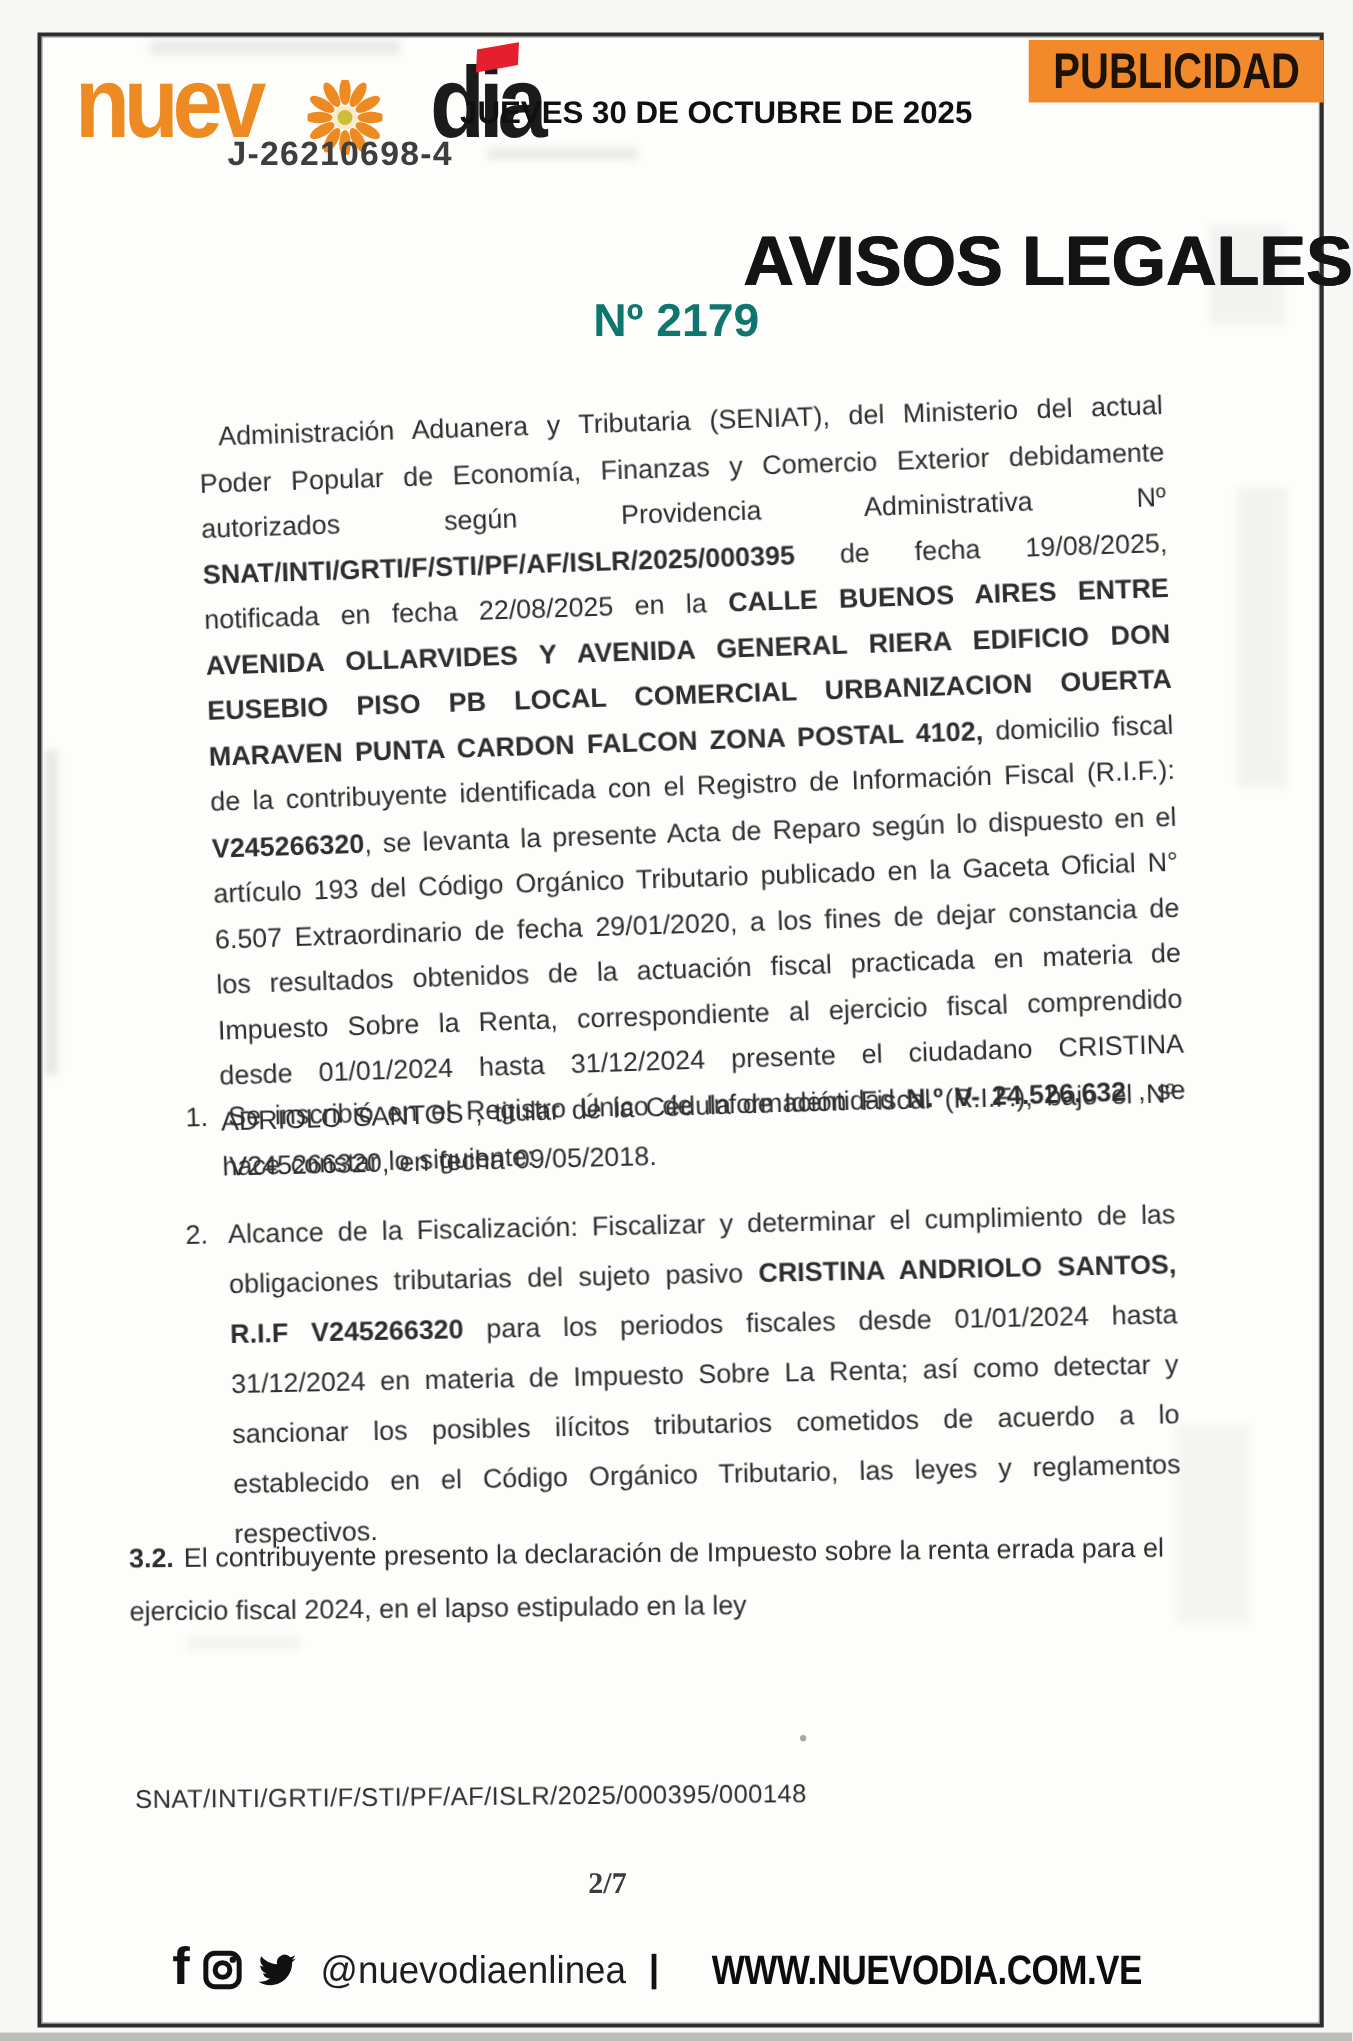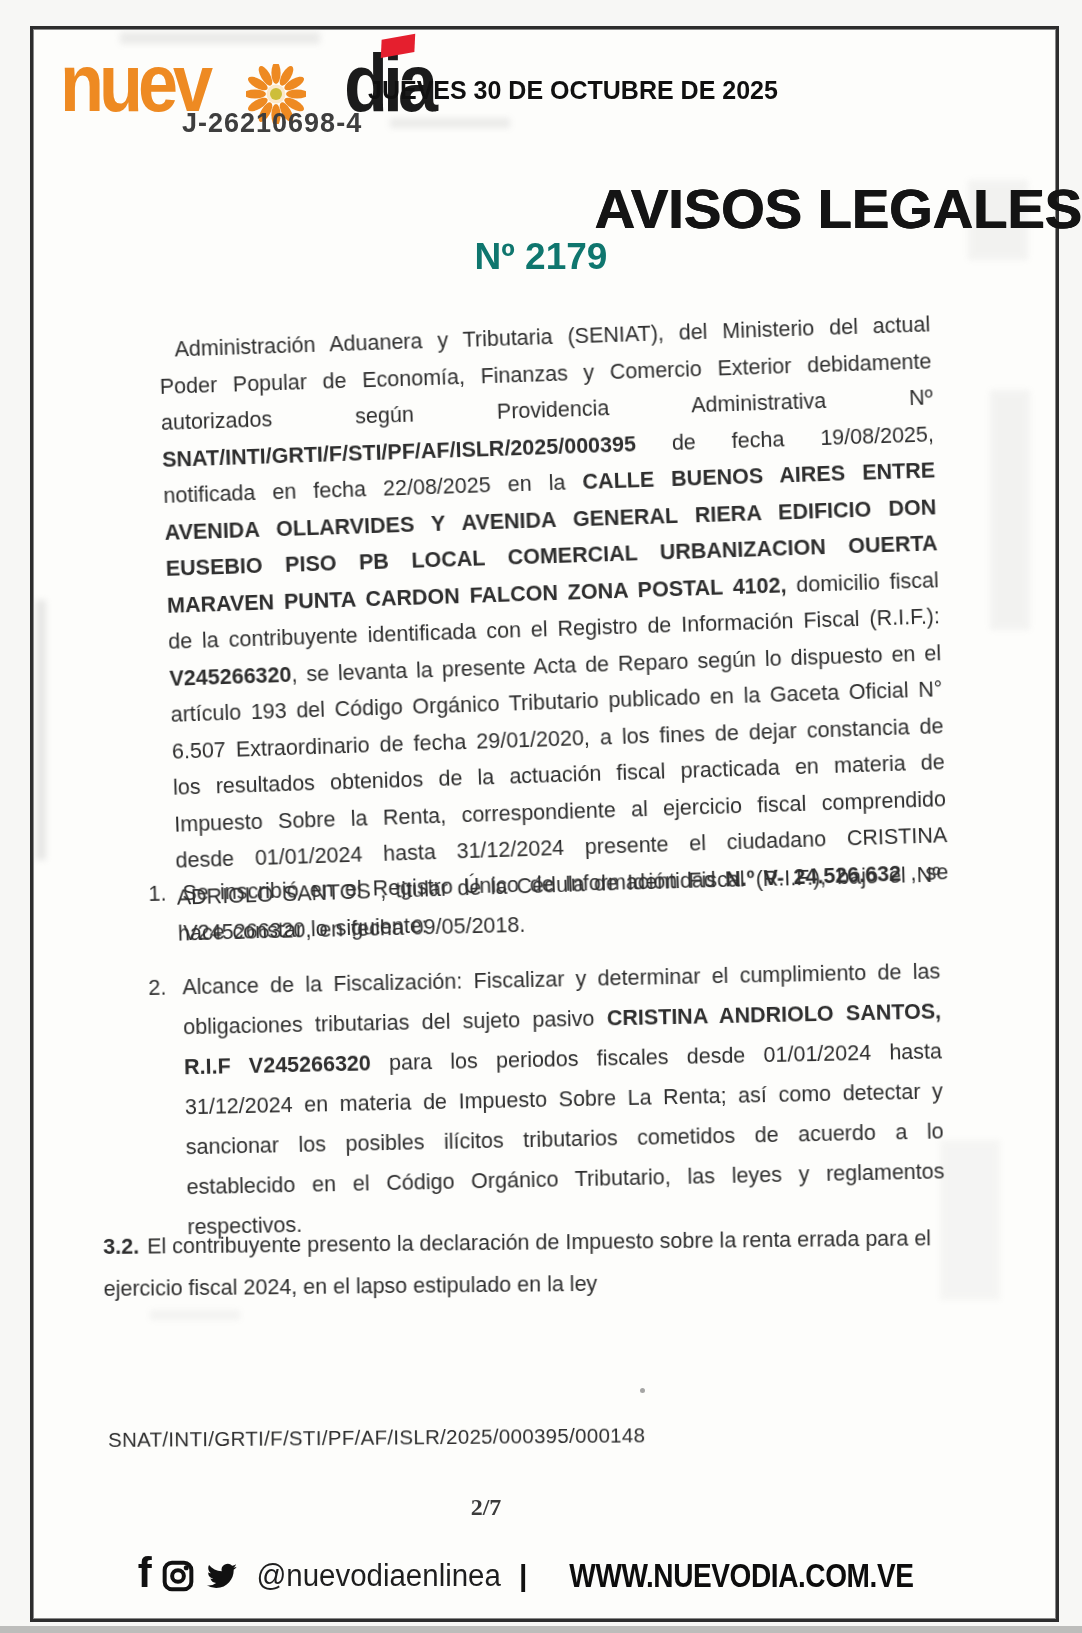--- a/index.html
+++ b/index.html
@@ -111,20 +111,23 @@
       <circle cx="30" cy="30" r="9.5" fill="#FCE9C9"></circle>
       <circle cx="30" cy="30" r="6" fill="#CDBE3A"></circle>
     </svg>
     <span class="logo-word logo-dia">
       <span>dia</span>
       <span class="red-accent"></span>
     </span>
   </div>
   <div class="reg-number">J-26210698-4</div>
   <div class="edition-date">JUEVES 30 DE OCTUBRE DE 2025</div>
+  <div class="badge">
+    <span>PUBLICIDAD</span>
+  </div>
 
   <div class="notice-title">AVISOS LEGALES</div>
   <div class="notice-number">Nº 2179</div>
 
   <p class="para1 scan"><span>Administración Aduanera y Tributaria (SENIAT), del Ministerio del actual Poder Popular de Economía, Finanzas y Comercio Exterior debidamente autorizados según Providencia Administrativa Nº </span><span class="b">SNAT/INTI/GRTI/F/STI/PF/AF/ISLR/2025/000395</span><span> de fecha 19/08/2025, notificada en fecha 22/08/2025 en la </span><span class="b">CALLE BUENOS AIRES ENTRE AVENIDA OLLARVIDES Y AVENIDA GENERAL RIERA EDIFICIO DON EUSEBIO PISO PB LOCAL COMERCIAL URBANIZACION OUERTA MARAVEN PUNTA CARDON FALCON ZONA POSTAL 4102,</span><span> domicilio fiscal de la contribuyente identificada con el Registro de Información Fiscal (R.I.F.): </span><span class="b">V245266320</span><span>, se levanta la presente Acta de Reparo según lo dispuesto en el artículo 193 del Código Orgánico Tributario publicado en la Gaceta Oficial N° 6.507 Extraordinario de fecha 29/01/2020, a los fines de dejar constancia de los resultados obtenidos de la actuación fiscal practicada en materia de Impuesto Sobre la Renta, correspondiente al ejercicio fiscal comprendido desde 01/01/2024 hasta 31/12/2024 presente el ciudadano CRISTINA ADRIOLO SANTOS , titular de la Cédula de Identidad </span><span class="b">N.º V- 24.526.632</span><span> , se hace constar lo siguiente:</span></p>
 
   <div class="item item1 scan">
     <span class="num">1.</span>
     <span class="txt">Se inscribió en el Registro Único de Información Fiscal (R.I.F.), bajo el Nº V245266320, en fecha 09/05/2018.</span>
   </div>

